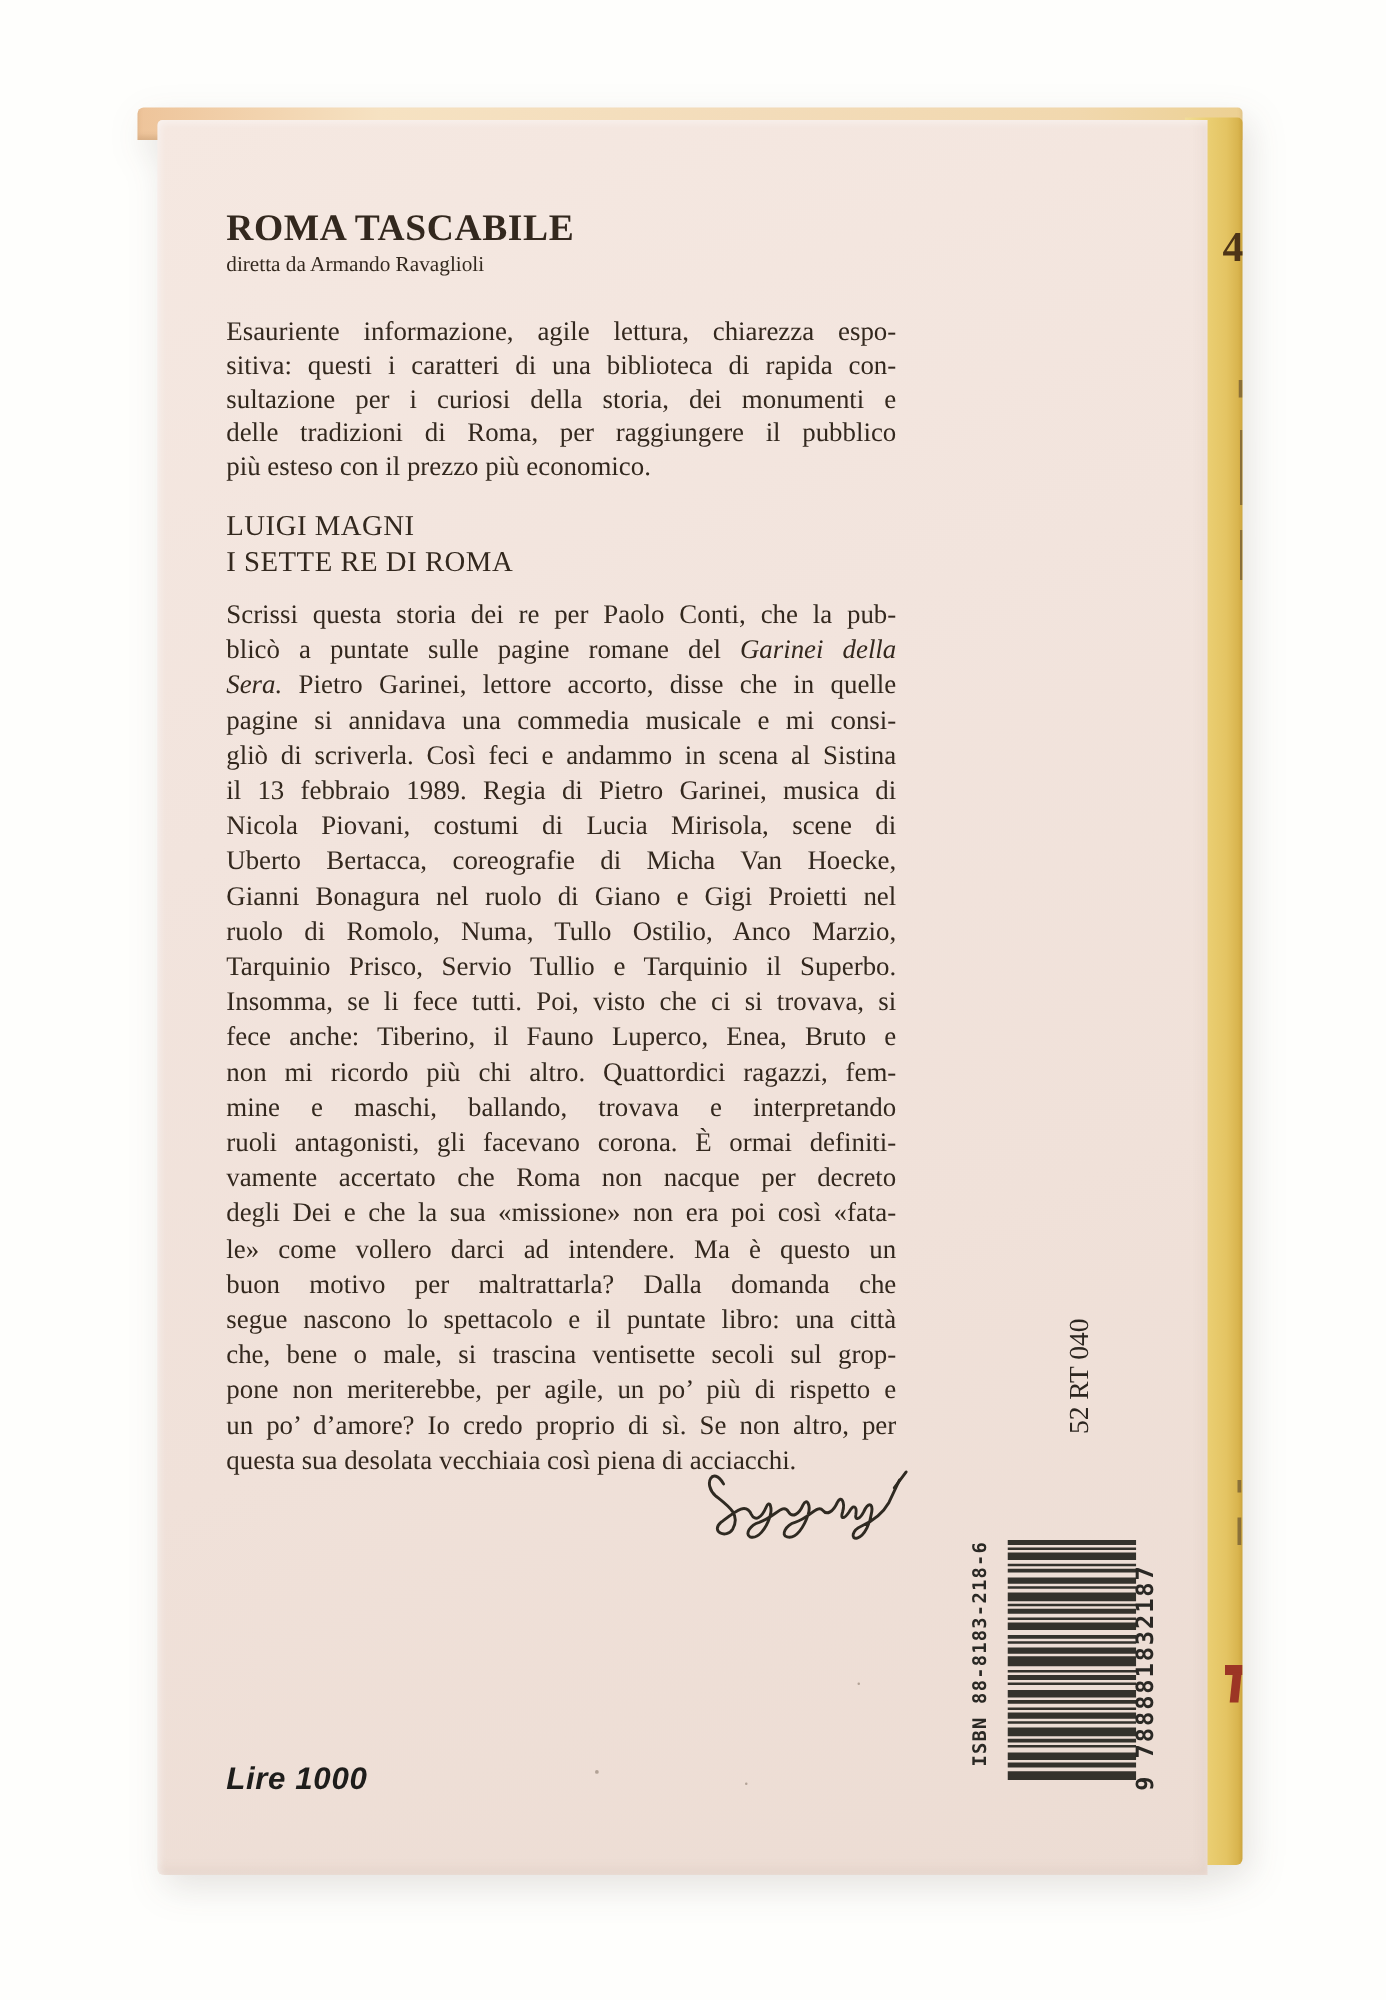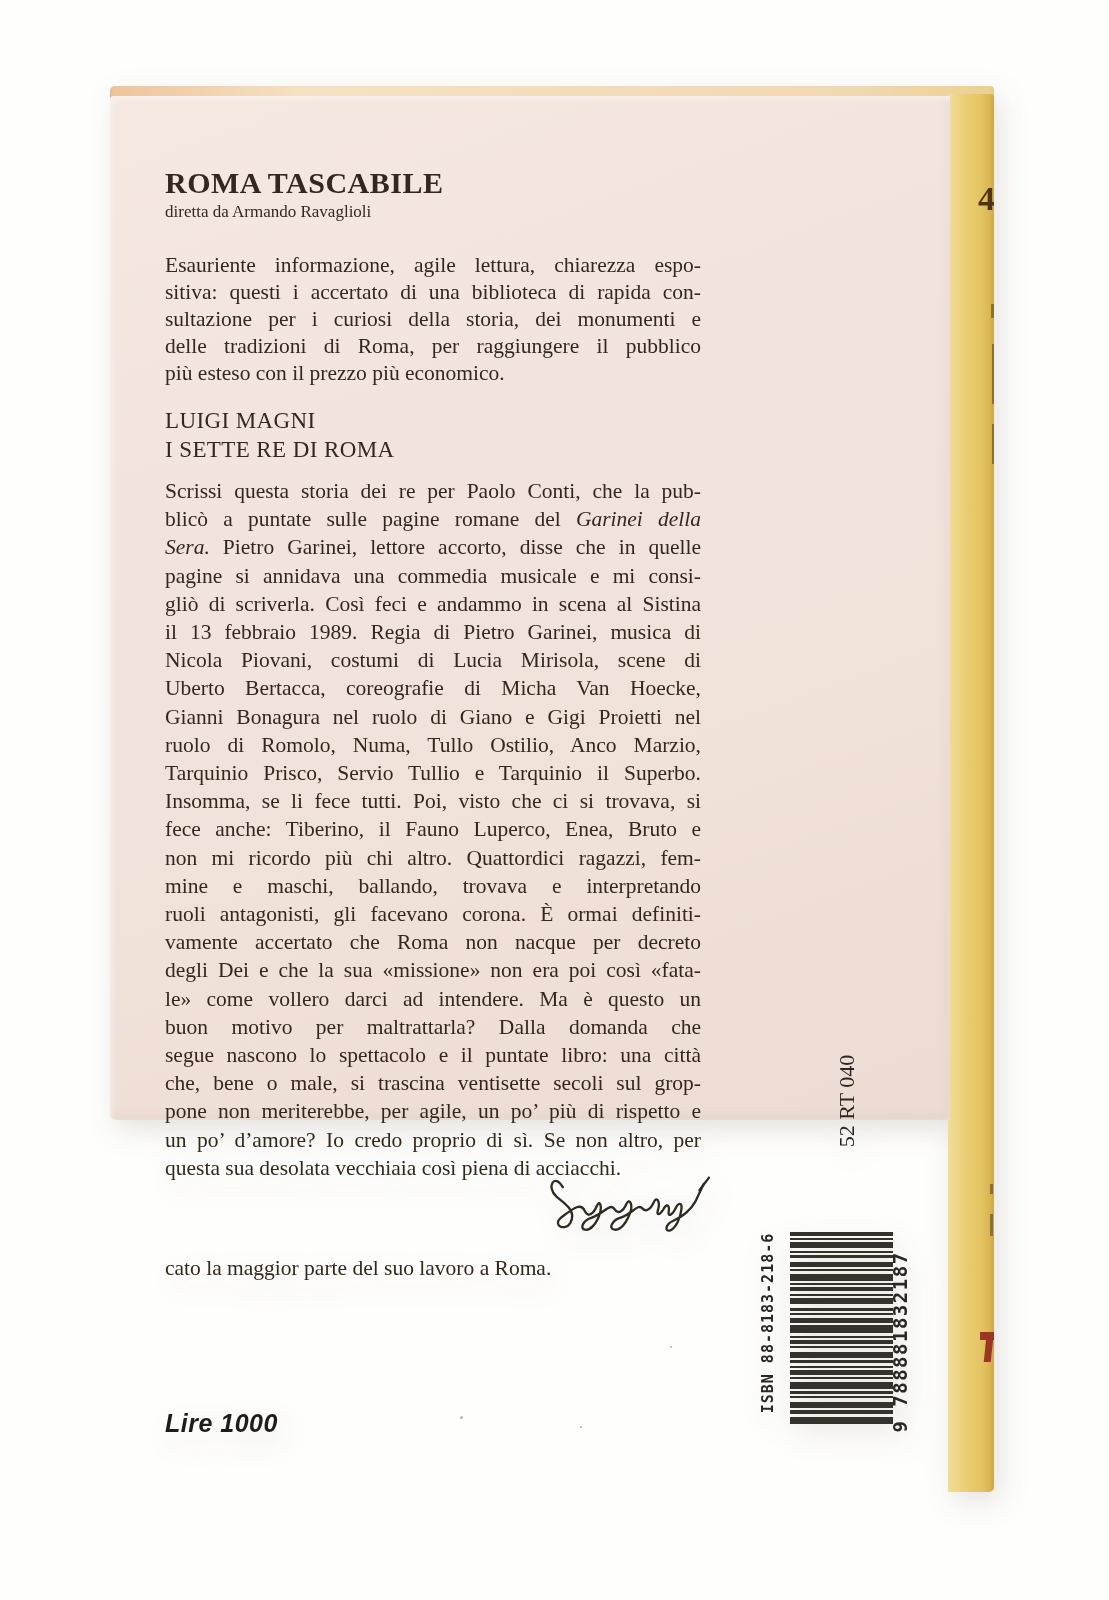--- a/index.html
+++ b/index.html
@@ -14,21 +14,21 @@
   .fore-edge{position:absolute;right:0;top:8px;width:46px;height:1398px;
         background:linear-gradient(to right,#f1dd9a 0%,#eace72 40%,#e4c463 72%,#d9b54f 92%,#cda53f 100%);
         border-radius:0 4px 5px 0;overflow:hidden;}
   .fe-mark-top{position:absolute;left:30px;top:86px;width:18px;height:38px;overflow:hidden;
         font-family:"Liberation Serif",serif;font-weight:bold;font-size:34px;color:#4d3417;}
   .fe-dash{position:absolute;background:#6b5530;opacity:.7;}
   .fe-red{position:absolute;left:32px;top:1238px;width:16px;height:30px;}
   .fe-red:before{content:"";position:absolute;left:0;top:0;width:14px;height:8px;background:#9c3525;}
   .fe-red:after{content:"";position:absolute;left:5px;top:6px;width:7px;height:24px;background:#9c3525;
         transform:skewX(-6deg);}
-  .cover{position:absolute;left:0;top:10px;width:840px;height:1024px;
+  .cover{position:absolute;left:16px;top:10px;width:840px;height:1404px;
         background:linear-gradient(160deg,#f5e8e1 0%,#f2e4dd 35%,#f0e1d9 65%,#ecdcd3 100%);
         border-radius:4px 0 0 5px;box-shadow:inset 2px 2px 6px rgba(255,255,255,0.5), inset -4px -5px 10px rgba(120,90,70,0.06);
         color:#33281e;}
   .title{position:absolute;left:55px;top:70px;font-size:30px;font-weight:bold;letter-spacing:.5px;}
   .editor{position:absolute;left:55px;top:106px;font-size:17px;}
   .para{position:absolute;left:55px;width:536px;font-size:21.5px;}
   .tline{line-height:28px;text-align:justify;text-align-last:justify;white-space:nowrap;}
   .tline.last{text-align-last:left;}
   .intro{top:156px;}
   .intro .tline{line-height:27px;}
@@ -71,21 +71,21 @@
       <div class="fe-red"></div>
     </div>
 
     <div class="cover">
 
       <div class="title">ROMA TASCABILE</div>
       <div class="editor">diretta da Armando Ravaglioli</div>
 
       <div class="para intro">
           <div class="tline">Esauriente informazione, agile lettura, chiarezza espo-</div>
-          <div class="tline">sitiva: questi i accertato di una biblioteca di rapida con-</div>
+          <div class="tline">sitiva: questi i caratteri di una biblioteca di rapida con-</div>
           <div class="tline">sultazione per i curiosi della storia, dei monumenti e</div>
           <div class="tline">delle tradizioni di Roma, per raggiungere il pubblico</div>
           <div class="tline last">più esteso con il prezzo più economico.</div>
         </div>
 
       <div class="heading">
         <div>LUIGI MAGNI</div>
         <div>I SETTE RE DI ROMA</div>
       </div>
 
@@ -118,21 +118,20 @@
         </div>
 
       <div class="signature">
         <svg viewBox="0 0 170 62" fill="none" stroke="#2f2a22" stroke-width="2.2" stroke-linecap="round">
           <path d="M14 16 C6 2 -2 16 8 25 C18 33 27 39 21 50 C16 58 4 52 12 45 C24 36 31 30 35 39 C38 45 43 41 46 34 C49 27 51 34 49 41 C46 50 40 58 34 56 C30 54 34 47 41 45 C53 41 59 30 63 37 C66 42 71 39 74 32 C77 26 80 32 78 39 C75 48 69 58 62 56 C57 55 61 47 68 45 C79 42 85 31 89 36 C92 40 97 37 100 30 C103 24 106 30 104 37 C102 43 105 43 109 37 C112 31 115 33 114 39 C113 44 117 43 120 37 C123 30 127 30 126 37 C125 45 121 55 115 57 C110 58 111 51 118 48 C127 44 135 37 139 30 L147 13"></path>
           <path d="M143 19 L152 7"></path>
         </svg>
       </div>
 
       <div class="para bio">
-          <div class="tline last">cato la maggior parte del suo lavoro a Roma.</div>
         </div>
 
       <div class="price">Lire 1000</div>
 
       <div class="code52">52 RT 040</div>
 
       <div class="isbn-label">ISBN 88-8183-218-6</div>
       <div class="barcode">
           <div class="bar" style="height: 4px; margin-bottom: 2px;"></div>
           <div class="bar" style="height: 2px; margin-bottom: 2px;"></div>

